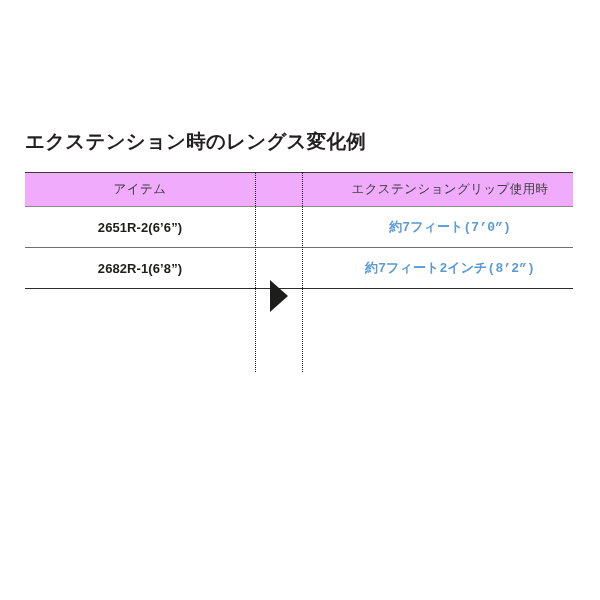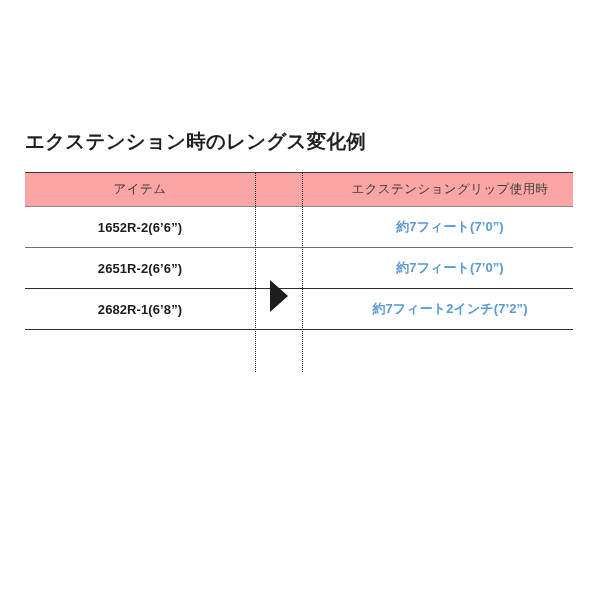--- a/index.html
+++ b/index.html
@@ -44,21 +44,21 @@
     height: 197px;
   }
 
   .spec-table {
     width: 548px;
     border-collapse: collapse;
     table-layout: fixed;
   }
 
   .spec-table tr.header-row {
-    background: #fca5a5;
+    background: #f0abfc;
   }
 
   .spec-table th,
   .spec-table td {
     padding: 0;
     margin: 0;
     text-align: center;
     vertical-align: middle;
     font-weight: bold;
   }
@@ -79,21 +79,21 @@
     border-bottom: 1.4px solid #2c2c2c;
     font-size: 13px;
     letter-spacing: 0.1px;
   }
   .spec-table tr.body-row:first-of-type td {
     border-bottom-color: #6f6f6f;
   }
 
   .col-item { width: 230px; }
   .col-gap  { width: 72px;  }
-  .col-ext  { width: 246px; }
+  .col-ext  { width: 246px; font-family: Liberation Mono, monospace; }
 
   td.cell-item, th.cell-item {
     color: #1d1d1b;
   }
   td.cell-ext {
     color: #5b9bd5;
     font-weight: bold;
   }
   th.cell-ext {
     color: #3c3c3c;
@@ -137,33 +137,28 @@
     <table class="spec-table">
       <thead>
         <tr class="header-row">
           <th class="col-item cell-item">アイテム</th>
           <th class="col-gap cell-gap"></th>
           <th class="col-ext cell-ext">エクステンショングリップ使用時</th>
         </tr>
       </thead>
       <tbody>
         <tr class="body-row">
-          <td class="col-item cell-item">1652R-2(6’6”)</td>
-          <td class="col-gap cell-gap"></td>
-          <td class="col-ext cell-ext">約7フィート(7’0”)</td>
-        </tr>
-        <tr class="body-row">
           <td class="col-item cell-item">2651R-2(6’6”)</td>
           <td class="col-gap cell-gap"></td>
           <td class="col-ext cell-ext">約7フィート(7’0”)</td>
         </tr>
         <tr class="body-row">
           <td class="col-item cell-item">2682R-1(6’8”)</td>
           <td class="col-gap cell-gap"></td>
-          <td class="col-ext cell-ext">約7フィート2インチ(7’2”)</td>
+          <td class="col-ext cell-ext">約7フィート2インチ(8’2”)</td>
         </tr>
       </tbody>
     </table>
 
     <div class="dotted-line dotted-left"></div>
     <div class="dotted-line dotted-right"></div>
 
     <div class="arrow-marker"></div>
 
   </div>

